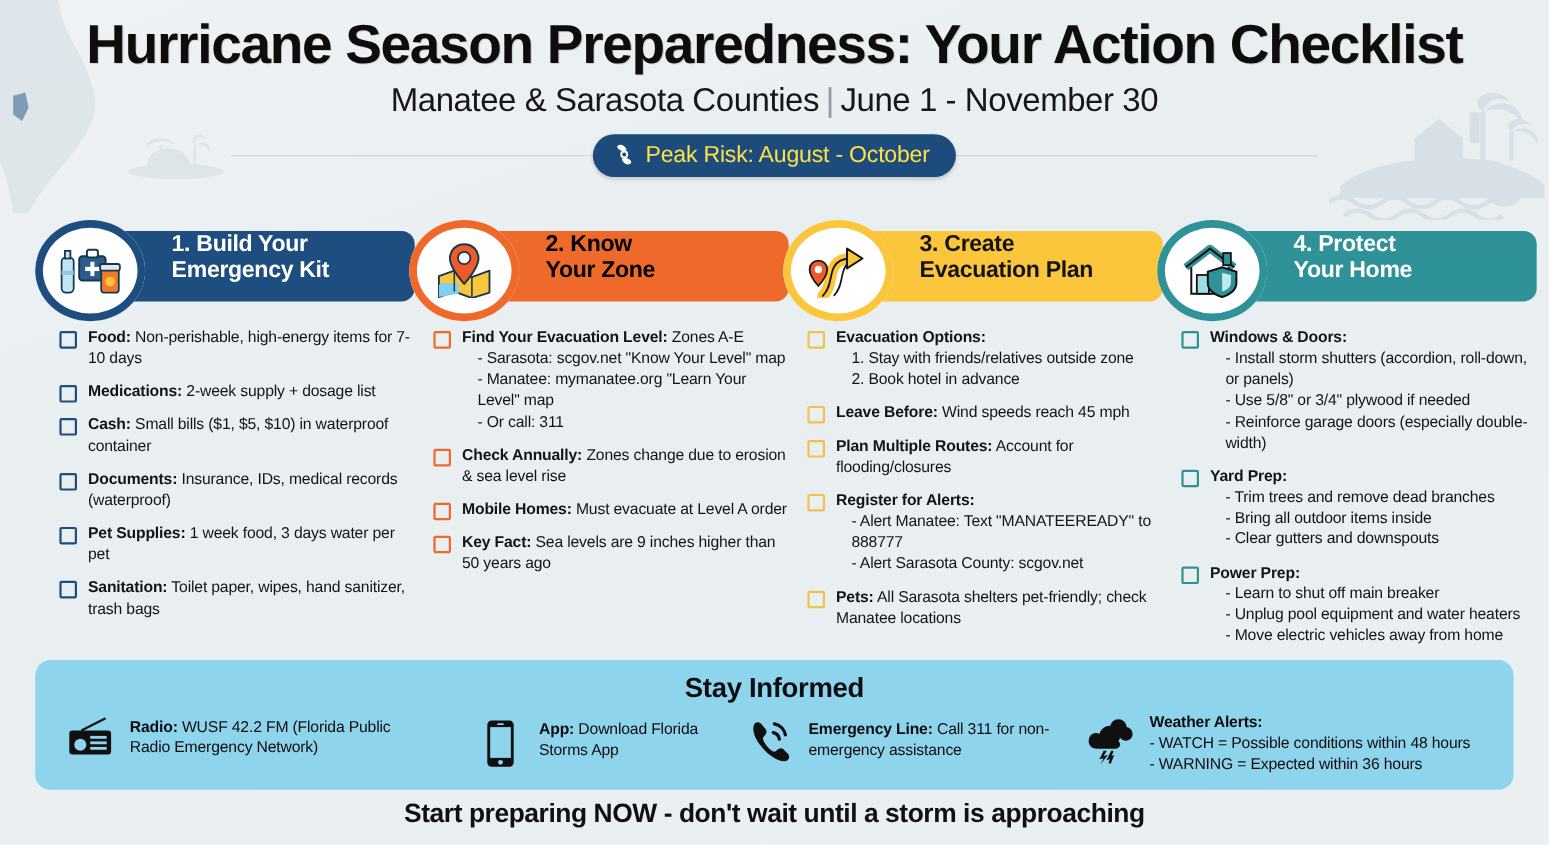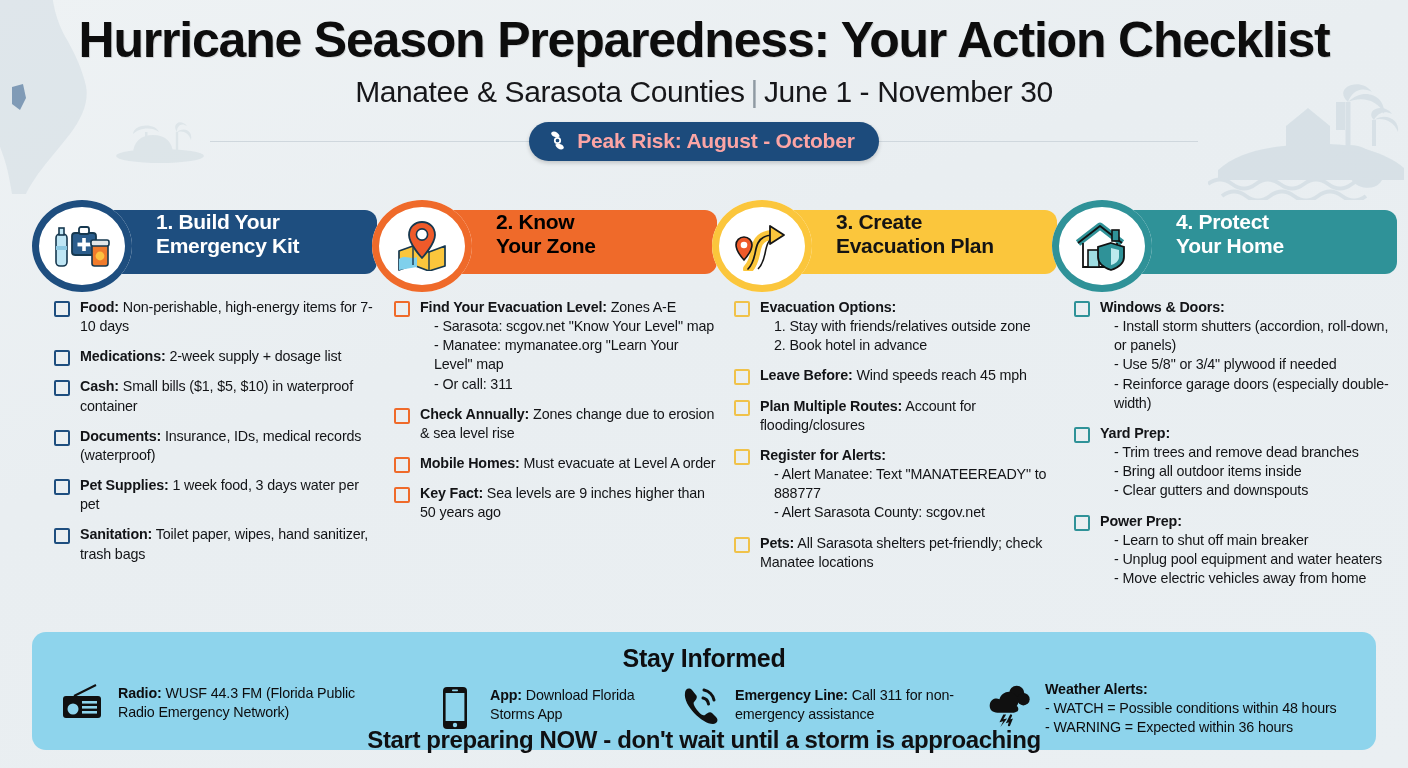--- a/index.html
+++ b/index.html
@@ -36,23 +36,23 @@
   #peak-row {
     position: relative; margin-top: 12px; height: 40px;
     display: flex; align-items: center; justify-content: center;
   }
   #peak-rule {
     position: absolute; left: 210px; right: 210px; top: 50%;
     height: 1px; background: #cfd7dd;
   }
   #peak-badge {
     position: relative; z-index: 2;
-    background: #1c4b7c; color: #fca5a5;
+    background: #1c4b7c; color: #fde047;
     border-radius: 20px; padding: 7px 24px 8px 18px;
-    font-size: 21px; font-weight: bold; letter-spacing: -0.2px;
+    font-size: 21px; font-weight: normal; letter-spacing: -0.2px;
     display: flex; align-items: center; gap: 9px;
     box-shadow: 0 2px 4px rgba(0,0,0,.18);
   }
   #peak-badge svg { display: block; }
 
   
   #columns { position: absolute; top: 200px; left: 0; width: 1408px; height: 400px; }
   .column { position: absolute; top: 0; width: 345px; }
   .col1 { left: 32px; } .col2 { left: 372px; } .col3 { left: 712px; } .col4 { left: 1052px; }
 
@@ -94,21 +94,21 @@
   .c2 .cbox { border-color: #ef6a2a; }
   .c3 .cbox { border-color: #f0c24a; }
   .c4 .cbox { border-color: #2f9298; }
   .itxt { font-size: 14.3px; line-height: 1.34; color: #131417; letter-spacing: -0.15px; }
   .itxt b { font-weight: bold; }
   .sub { display: block; padding-left: 14px; }
   .sub.n { padding-left: 14px; }
 
   
   #stay {
-    position: absolute; left: 32px; top: 632px; width: 1344px; height: 118px;
+    position: absolute; left: 32px; top: 600px; width: 1344px; height: 118px;
     background: #8ed4ec; border-radius: 14px;
   }
   #stay-title {
     position: absolute; top: 12px; left: 0; width: 100%; text-align: center;
     font-size: 25px; font-weight: bold; color: #0e0e10; letter-spacing: -0.3px;
   }
   #stay-items {
     position: absolute; top: 44px; left: 0; width: 100%; height: 70px;
     display: flex; align-items: flex-start;
   }
@@ -417,21 +417,21 @@
           <svg width="42" height="36" viewBox="0 0 42 36">
             <path d="M12,12 L34,1" stroke="#101010" stroke-width="2"></path>
             <rect x="1" y="12" width="38" height="22" rx="3" fill="#101010"></rect>
             <circle cx="11" cy="25" r="5.5" fill="#8ed4ec"></circle>
             <rect x="20" y="17" width="15" height="2.6" fill="#8ed4ec"></rect>
             <rect x="20" y="22" width="15" height="2.6" fill="#8ed4ec"></rect>
             <rect x="20" y="27" width="15" height="2.6" fill="#8ed4ec"></rect>
           </svg>
         </div>
         <div class="si-txt">
-          <b>Radio:</b><span> WUSF 44.3 FM (Florida Public Radio Emergency Network)</span>
+          <b>Radio:</b><span> WUSF 42.2 FM (Florida Public Radio Emergency Network)</span>
         </div>
       </div>
 
       <div class="si si2">
         <div class="si-ico">
           <svg width="26" height="44" viewBox="0 0 26 44">
             <rect x="1" y="1" width="24" height="42" rx="4" fill="#101010"></rect>
             <rect x="3.6" y="7" width="18.8" height="28" fill="#8ed4ec"></rect>
             <rect x="10" y="3.6" width="6" height="1.6" rx="0.8" fill="#8ed4ec"></rect>
             <circle cx="13" cy="39" r="2.2" fill="#8ed4ec"></circle>

